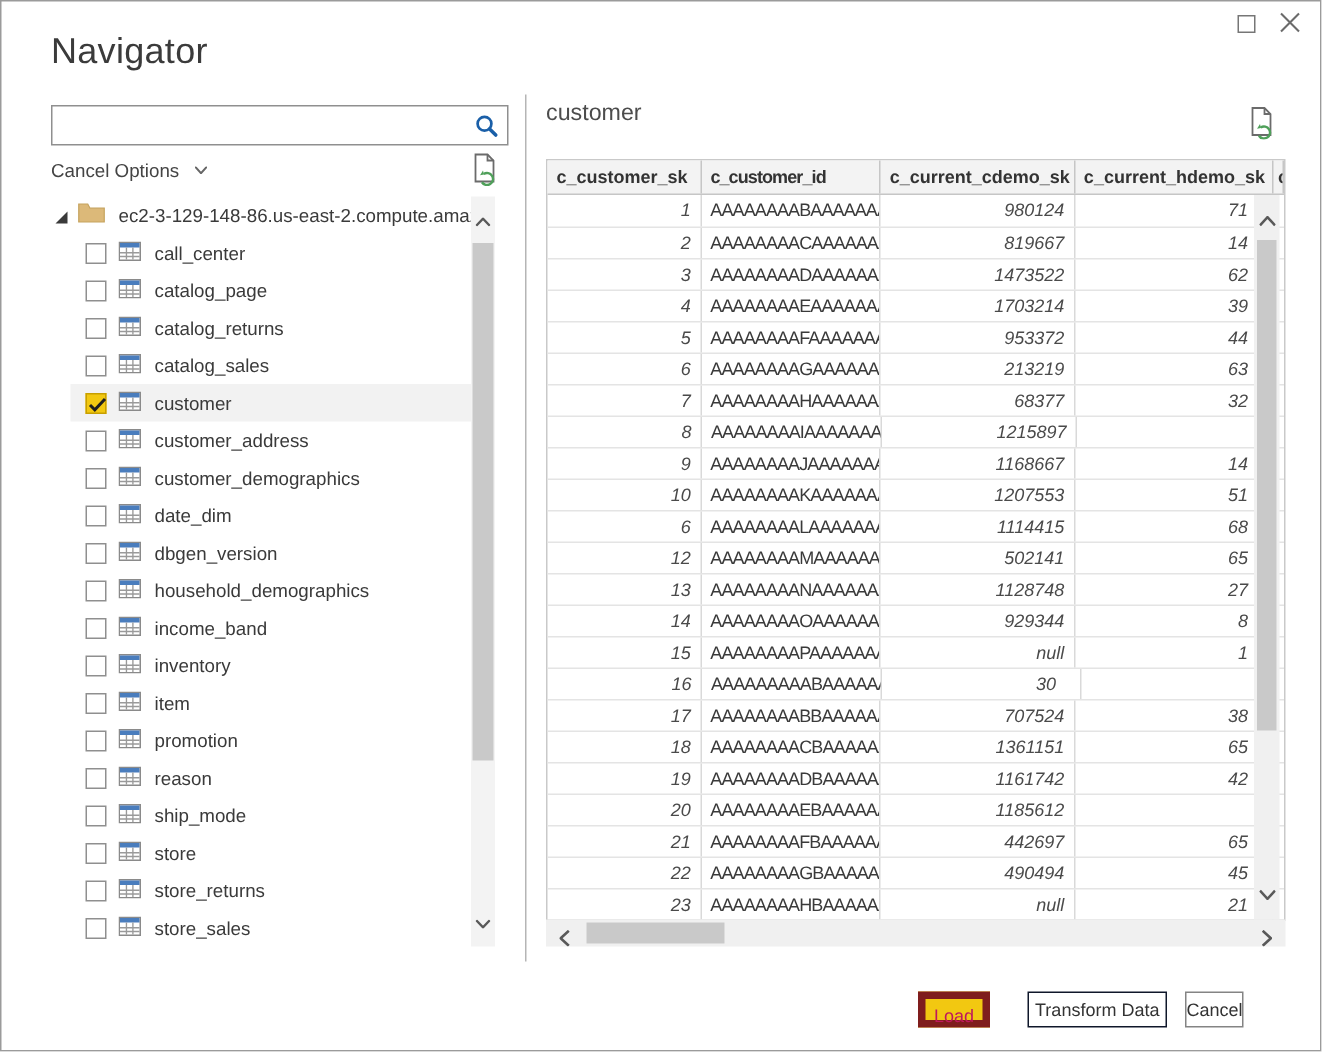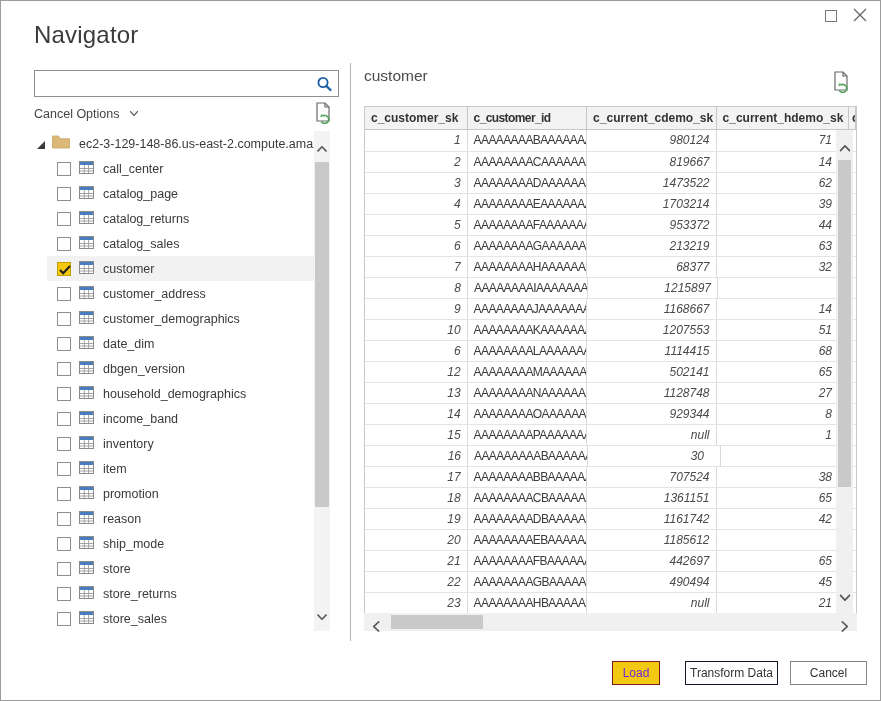--- a/index.html
+++ b/index.html
@@ -55,23 +55,23 @@
   .num { text-align:right; font-style:italic; color:#4a4a4a; }
   .cell.c3.num { padding-right:16px; }
   .vscroll-table { position:absolute; left:471px; top:23px; width:17px; height:483px; background:#f0f0f0; }
   .vscroll-table .vthumb { top:30px; height:327px; left:2px; width:13px; }
   .hscroll { position:absolute; left:363px; top:612px; width:493px; height:18px; background:#f0f0f0; display:flex; align-items:center; }
   .hthumb { position:absolute; left:27px; top:2px; width:92px; height:14px; background:#c9c9c9; }
   .hchev-left { position:absolute; left:9px; top:5px; }
   .hchev-right { position:absolute; right:9px; top:5px; }
   
   .btn { position:absolute; top:660px; height:24px; font-size:12px; font-family:inherit; text-align:center; cursor:default; line-height:22px; }
-  .btn-load { left:611px; width:48px; background:#f2c811; color:#6d28d9; border:1px solid #7f1d1d; }
+  .btn-load { left:611px; width:48px; background:#f2c811; color:#be185d; border:5px solid #7f1d1d; }
   .btn-transform { left:684px; width:93px; background:#fff; color:#333; border:1px solid #0f172a; }
-  .btn-cancel { left:789px; width:77px; background:#fff; color:#333; border:1px solid #848484; }
+  .btn-cancel { left:789px; width:39px; background:#fff; color:#333; border:1px solid #848484; }
 </style>
 </head>
 <body>
 
 <div class="dialog">
 
   <div class="win-btn win-max"></div>
   <div class="win-btn win-close">
     <svg width="16" height="16" viewBox="0 0 16 16">
       <path d="M2 2 L14 14 M14 2 L2 14" stroke="#6b6b6b" stroke-width="1.4"></path>

